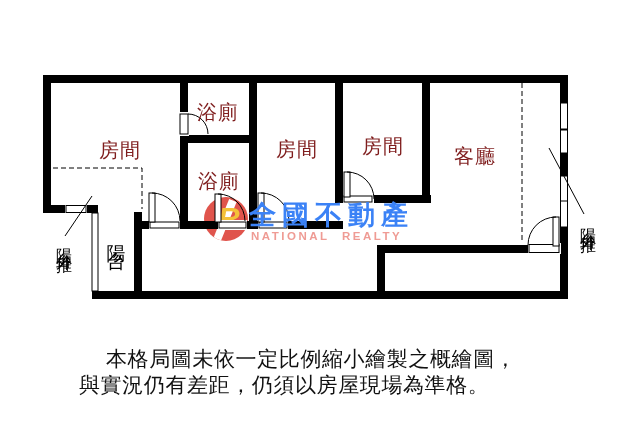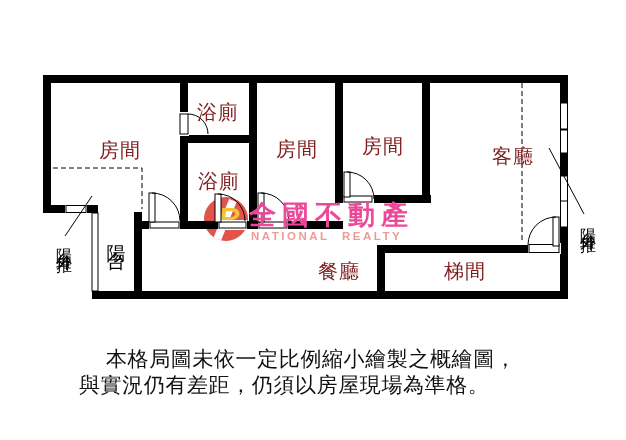--- a/index.html
+++ b/index.html
@@ -102,31 +102,29 @@
       <path d="M53,168 H142 V209"></path>
       <path d="M522,83 V243"></path>
     </g>
 
     <g stroke="#000" stroke-width="1">
       <line x1="65" y1="236" x2="92" y2="196"></line>
       <line x1="549" y1="148" x2="584" y2="214"></line>
     </g>
   </svg>
 
-  <div class="wm-brand" style="color: #ec4899;">全國不動產</div>
+  <div class="wm-brand" style="color: #3b82f6;">全國不動產</div>
   <div class="wm-sub" style="color: rgb(239, 155, 148); text-align: center;">NATIONAL REALTY</div>
 
   <div class="rlabel" style="left:99px;top:137px;">房間</div>
   <div class="rlabel" style="left:197px;top:99px;">浴廁</div>
   <div class="rlabel" style="left:198px;top:168px;">浴廁</div>
   <div class="rlabel" style="left:276px;top:136px;">房間</div>
   <div class="rlabel" style="left:362px;top:133px;">房間</div>
-  <div class="rlabel" style="left:492px;top:143px;">客廳</div>
-  <div class="rlabel" style="left:318px;top:258px;">餐廳</div>
-  <div class="rlabel" style="left:444px;top:258px;">梯間</div>
+  <div class="rlabel" style="left:454px;top:143px;">客廳</div>
   <div class="vlabel balcony-label">陽台</div>
 
   <div class="vlabel ann-left">陽台外推</div>
   <div class="vlabel ann-right">陽台外推</div>
 
   <div class="disc disc2">與實況仍有差距，仍須以房屋現場為準格。</div>
   <div class="disc disc1">本格局圖未依一定比例縮小繪製之概繪圖，</div>
 
 </div>
 

